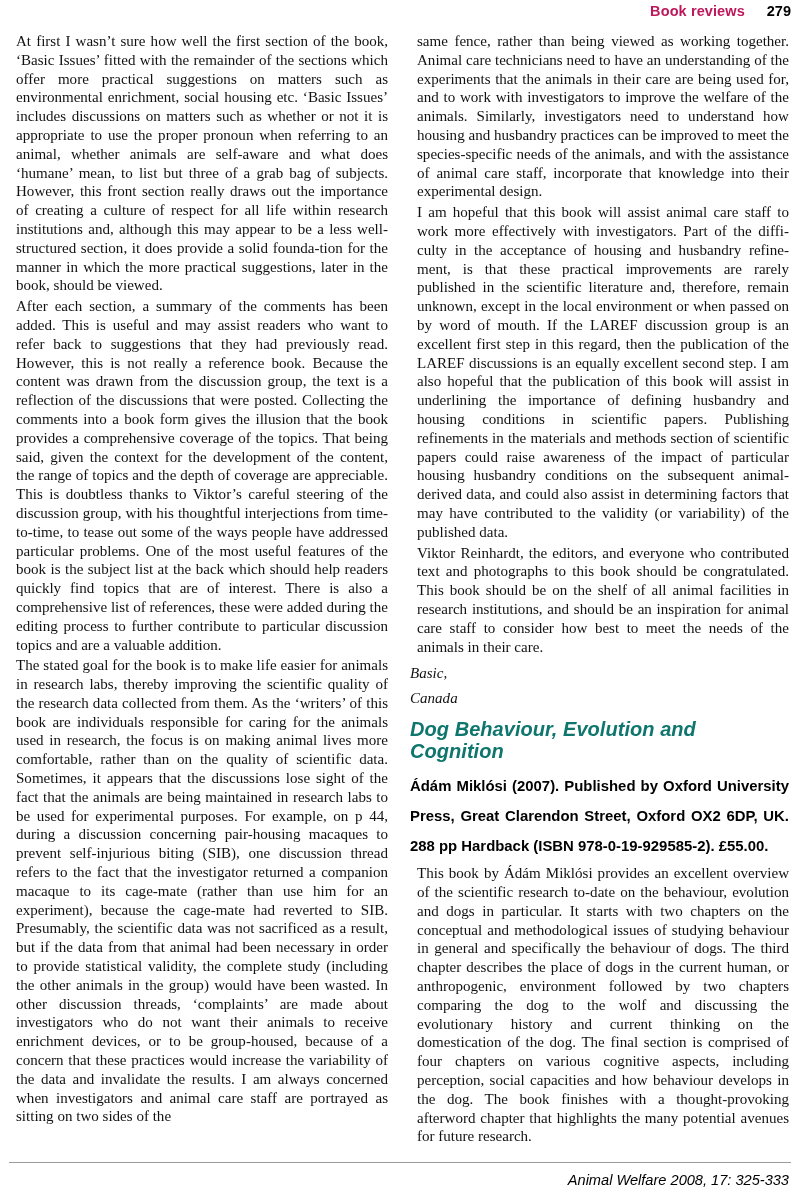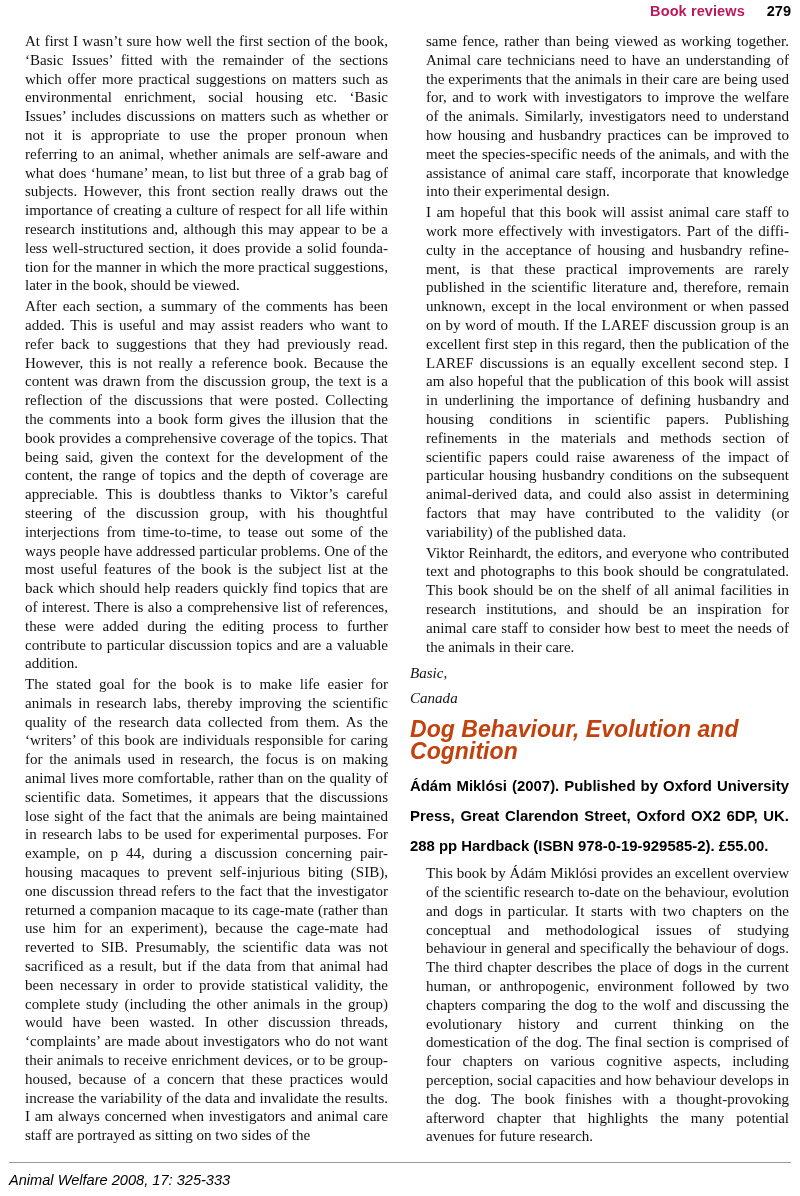--- a/index.html
+++ b/index.html
@@ -53,21 +53,21 @@
     align-items: flex-start;
     gap: 22px;
     height: 1108px;
   }
   .col {
     width: 379px;
     flex: 0 0 379px;
   }
 
   p.body-par {
-    margin: 0 0 2px 16px;
+    margin: 0 0 2px 7px;
     font-family: "Liberation Serif", "DejaVu Serif", serif;
     font-size: 15.05px;
     line-height: 18.8px;
     text-align: justify;
     text-justify: inter-word;
     hyphens: manual;
     color: #111;
   }
   p.body-par:last-child { margin-bottom: 0; }
 
@@ -83,24 +83,24 @@
     text-align: left;
     color: #111;
   }
 
   
   h2.review-title {
     margin: 8px 0 9px 0;
     font-family: "Liberation Sans", "DejaVu Sans", sans-serif;
     font-weight: bold;
     font-style: italic;
-    font-size: 23px;
+    font-size: 20px;
     line-height: 22px;
     letter-spacing: 0.05px;
-    color: #c2410c;
+    color: #0f766e;
   }
 
   p.citation {
     margin: 0 0 3px 0;
     font-family: "Liberation Sans", "DejaVu Sans", sans-serif;
     font-weight: bold;
     font-size: 14.9px;
     line-height: 30px;
     text-align: justify;
     text-justify: inter-word;
@@ -114,20 +114,21 @@
     right: 9px;
     bottom: 8px;
   }
   .footer-rule {
     height: 1px;
     background: #9b9b9b;
     width: 100%;
     margin-bottom: 9px;
   }
   .footer-text {
+    text-align: right;
     font-family: "Liberation Sans", "DejaVu Sans", sans-serif;
     font-style: italic;
     font-size: 14.6px;
     color: #000;
     padding-right: 2px;
   }
 </style>
 </head>
 <body>
 

